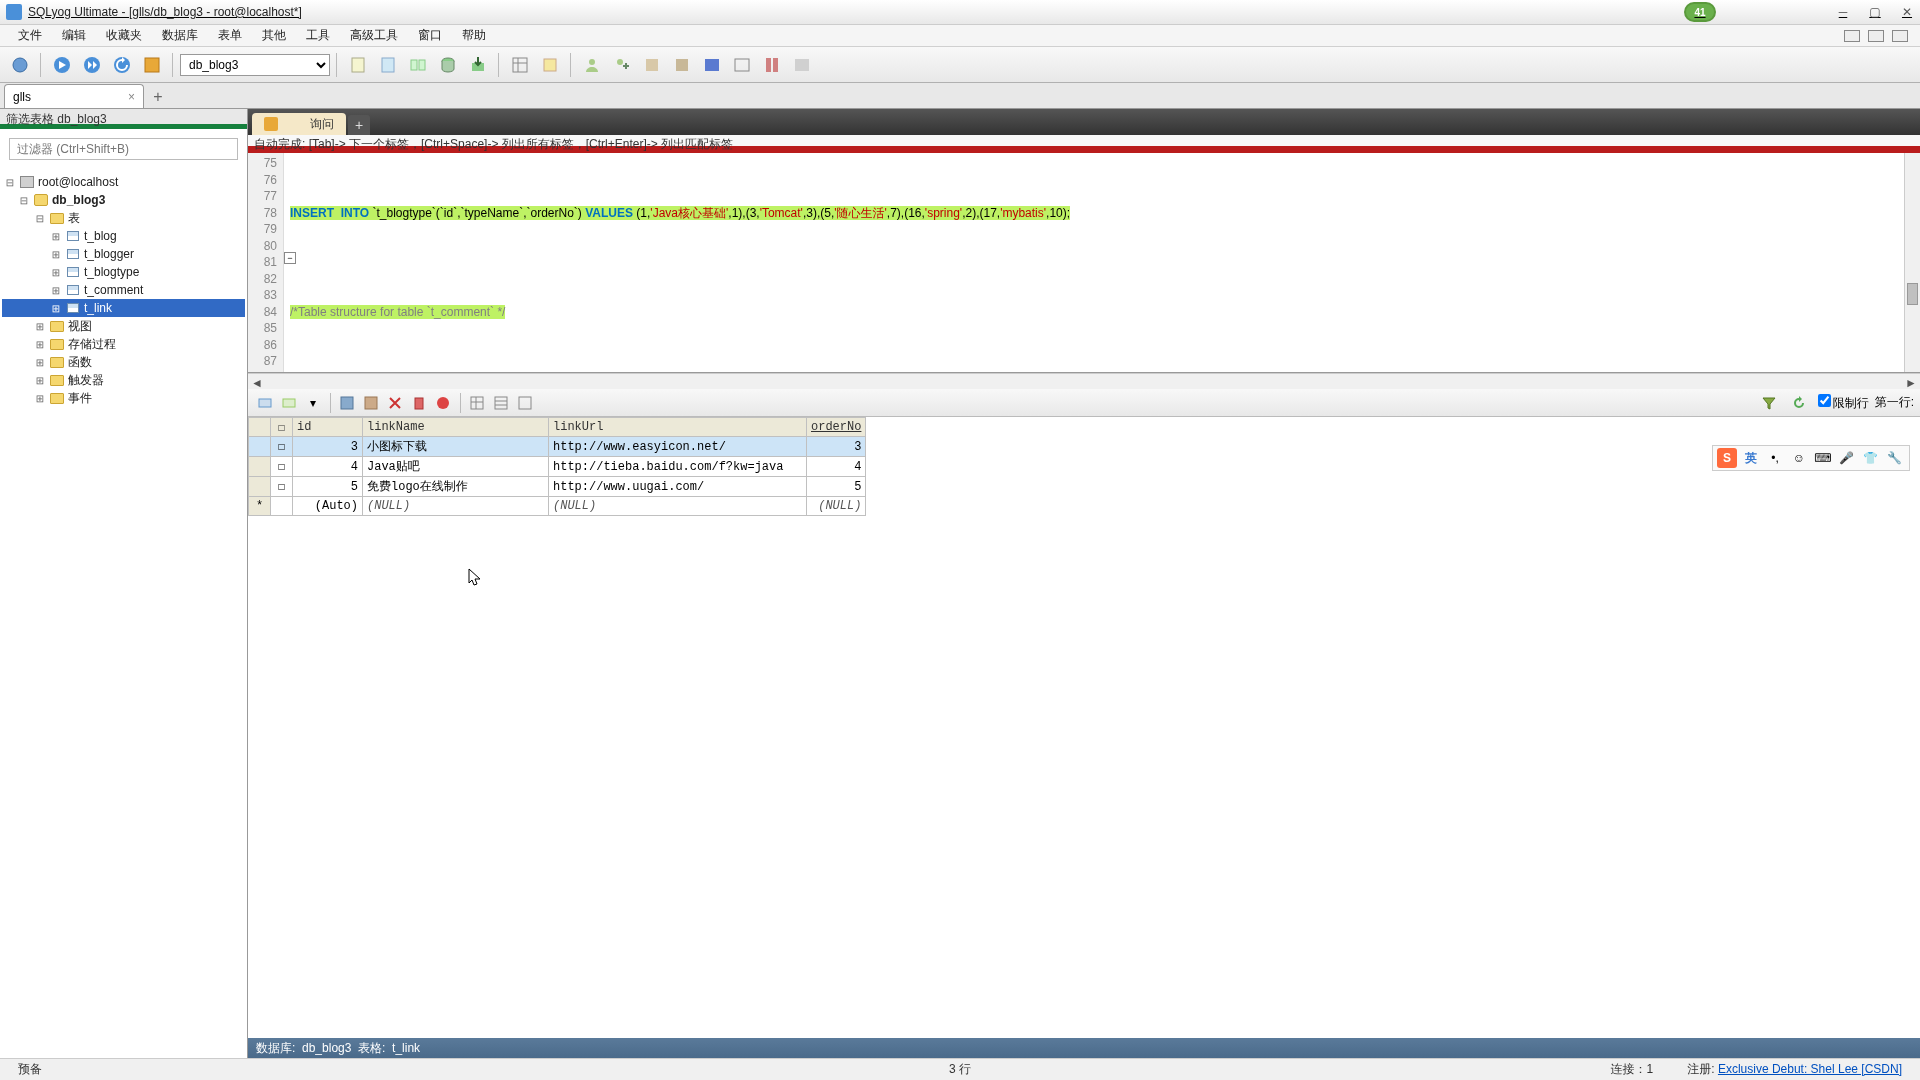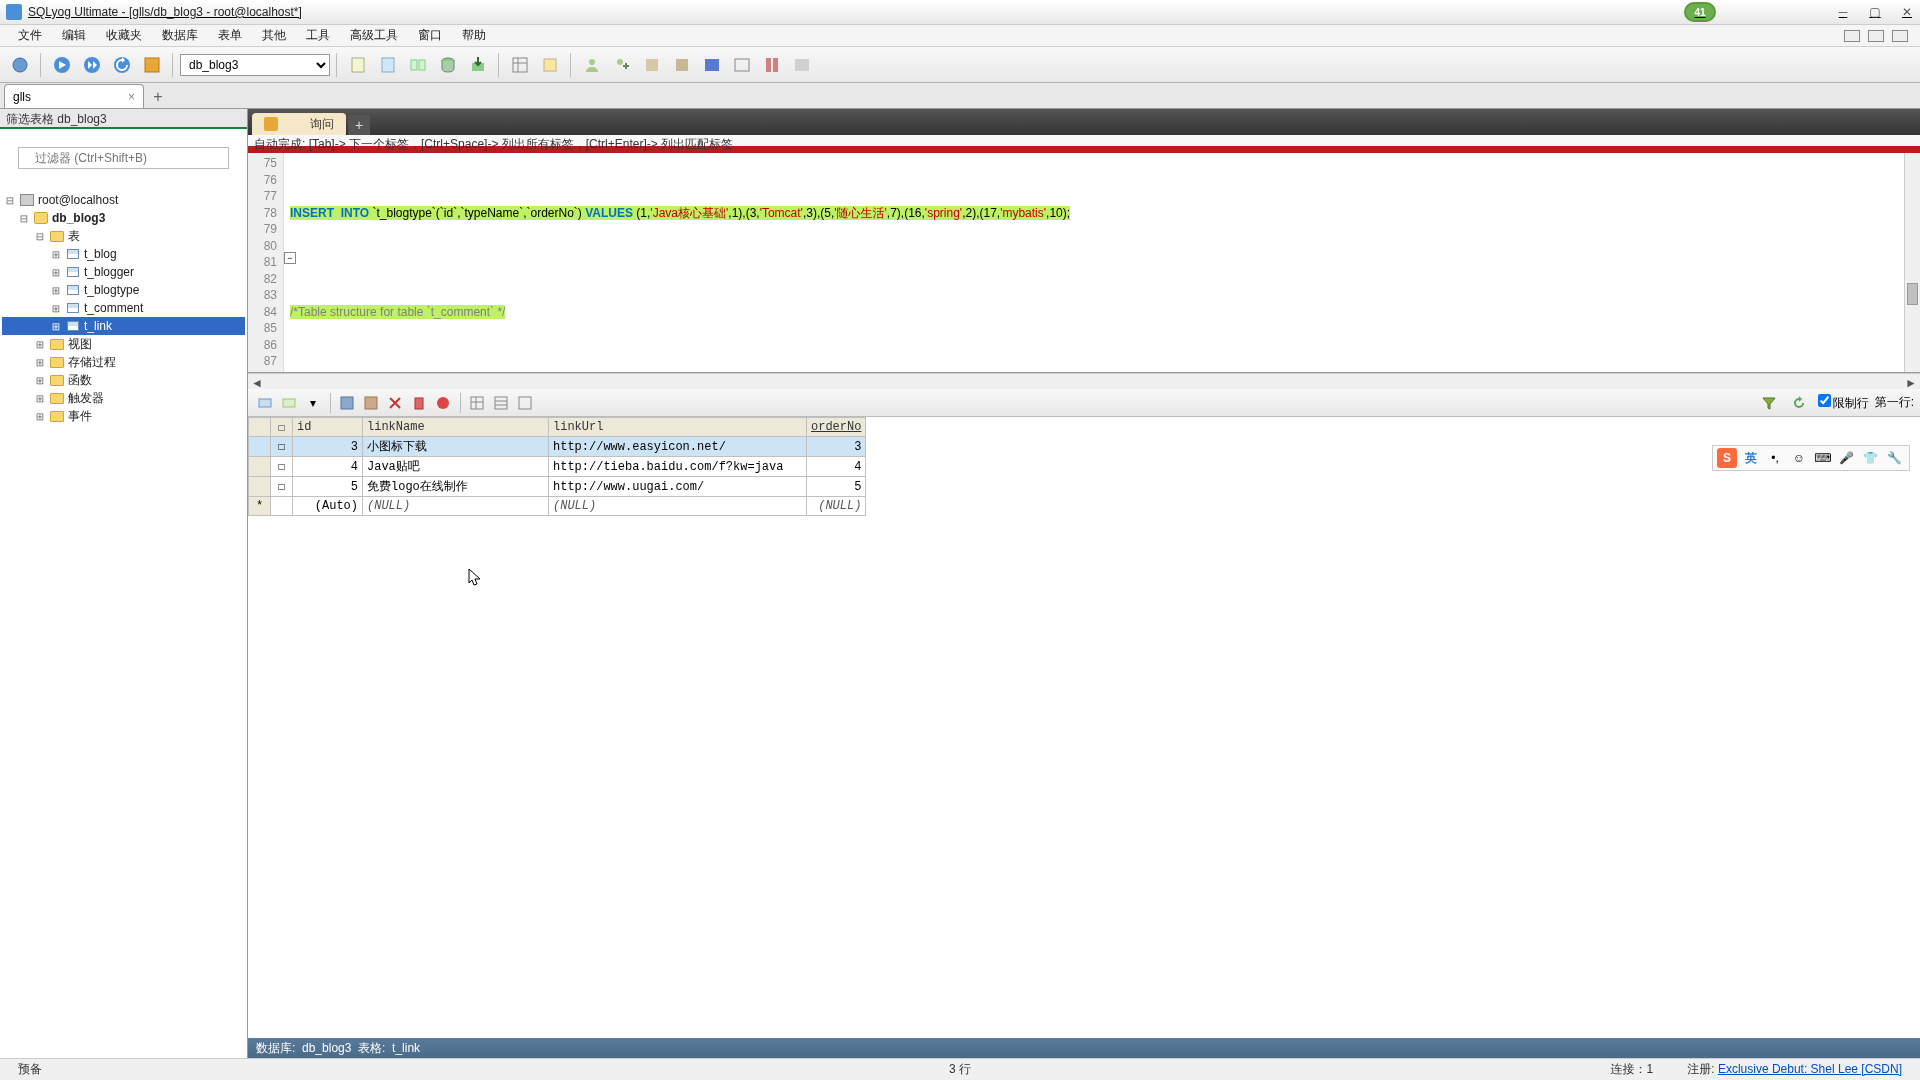--- a/index.html
+++ b/index.html
@@ -30,22 +30,22 @@
 .conn-tabs { height: 26px; background: #e8e8e8; display: flex; align-items: flex-end; padding: 0 4px; border-bottom: 1px solid #999; }
 .conn-tab { height: 24px; min-width: 140px; background: #fff; border: 1px solid #999; border-bottom: none; border-radius: 4px 4px 0 0; display: flex; align-items: center; padding: 0 8px; margin-right: 2px; }
 .conn-tab .close { margin-left: auto; color: #888; cursor: pointer; }
 .conn-add { width: 24px; height: 22px; display: flex; align-items: center; justify-content: center; color: #666; cursor: pointer; font-size: 16px; }
 
 
 .main { display: flex; height: calc(1080px - 25px - 22px - 36px - 26px - 22px); }
 
 
 .sidebar { width: 248px; background: #fff; border-right: 1px solid #999; display: flex; flex-direction: column; }
-.sidebar-hdr { height: 20px; background: #e8e8e8; padding: 2px 6px; border-bottom: 2px solid #15803d; color: #333; }
-.sidebar-filter { height: 22px; border: 1px solid #bbb; margin: 18px; padding: 2px 16px; color: #888; background: #fff; }
+.sidebar-hdr { height: 20px; background: #e8e8e8; padding: 2px 6px; border-bottom: 5px solid #15803d; color: #333; }
+.sidebar-filter { height: 22px; border: 1px solid #bbb; margin: 9px; padding: 2px 7px; color: #888; background: #fff; }
 .tree { flex: 1; overflow: auto; padding: 4px 2px; }
 .tree-row { display: flex; align-items: center; height: 18px; padding: 0 2px; white-space: nowrap; color: #222; cursor: pointer; }
 .tree-row.selected { background: #316ac5; color: #fff; }
 .tree-row .exp { width: 12px; text-align: center; color: #666; font-size: 10px; }
 .tree-row .icon { width: 16px; height: 14px; margin: 0 3px; display: inline-flex; align-items: center; justify-content: center; }
 .tree-row .lbl { }
 .i-folder { background: #f5d76e; border: 1px solid #cca533; border-radius: 1px; width: 14px; height: 11px; }
 .i-db { background: #f5d76e; border: 1px solid #cca533; width: 14px; height: 12px; border-radius: 2px; }
 .i-table { border: 1px solid #6a8caf; width: 12px; height: 10px; background: linear-gradient(#cfe2f3 50%, #fff 50%); }
 .i-server { width: 14px; height: 12px; background: #d0d0d0; border: 1px solid #888; }

